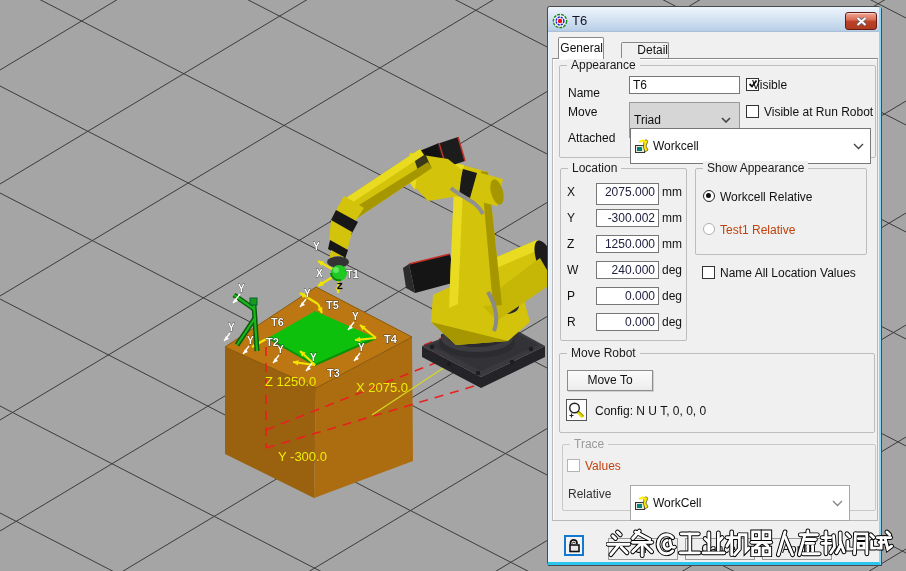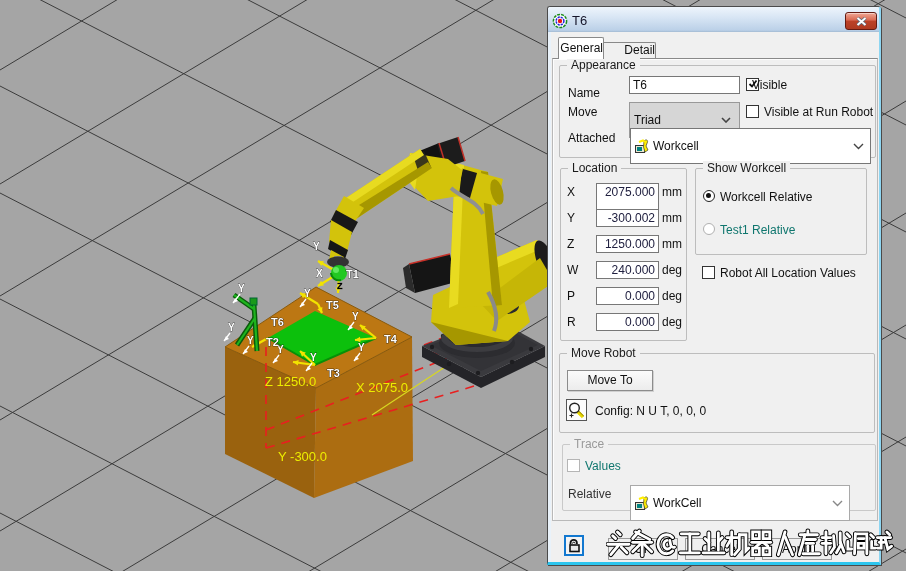--- a/index.html
+++ b/index.html
@@ -13,21 +13,21 @@
 .tab{position:absolute;background:#f0f0f0;border:1px solid #898989;border-bottom:none;
  font-size:12px;text-align:right;color:#111;border-radius:2px 2px 0 0}
 .tab.active{background:#fff;z-index:3}
 #tabpage{position:absolute;left:4px;top:51px;width:326px;height:463px;background:#f0f0f0;
  border:1px solid #b9b9b9;border-top:1px solid #898989;box-shadow:inset 1px 1px 0 #fdfdfd}
 .grp{position:absolute;border:1px solid #bdbdbd;border-radius:2px}
 .grplbl{position:absolute;background:#f0f0f0;padding:0 4px;font-size:12px;color:#1a1a1a;z-index:2}
 .grplbl.dis{color:#9a9a9a}
 .grp.dis{border-color:#c9c9c9}
 .lbl{position:absolute;font-size:12px;color:#111;white-space:nowrap}
-.lbl.gray{color:#0f766e}
+.lbl.gray{color:#c2410c}
 .txt{position:absolute;background:#fff;border:1px solid #777;font-size:12px;color:#111;
  padding:1px 3px;white-space:nowrap}
 .txt.num{text-align:right;color:#202040}
 .combo{position:absolute;background:#fff;border:1px solid #777;font-size:12px;color:#111;
  padding:17px 4px;white-space:nowrap;display:flex;align-items:center}
 .combo.gray{background:#d6d6d6;border-color:#999}
 .chev{position:absolute;right:8px;top:50%;margin-top:-3px}
 .cb{position:absolute;width:13px;height:13px;background:#fff;border:1.5px solid #333}
 .cb.dis{border-color:#b5b5b5}
 .radio{position:absolute;width:12px;height:12px;border-radius:50%;background:#fff}
@@ -213,21 +213,21 @@
       <circle cx="8" cy="8" r="2.2" fill="#ee1111"></circle>
     </svg>
     <div style="position:absolute;left:24px;top:6px;font-size:13px;color:#15152a">T6</div>
     <div id="closebtn">
       <svg width="11" height="9" viewBox="0 0 11 9">
         <path d="M1.5,1 L9.5,8 M9.5,1 L1.5,8" stroke="#5a6b7c" stroke-width="3.4" fill="none"></path>
         <path d="M1.5,1 L9.5,8 M9.5,1 L1.5,8" stroke="#fff" stroke-width="1.9" fill="none"></path>
       </svg>
     </div>
     <div class="tab active" style="left:10px;top:30px;width:46px;height:22px;line-height:21px">General</div>
-    <div class="tab" style="left:44px;top:35px;width:64px;height:16px;line-height:15px">Detail</div>
+    <div class="tab" style="left:73px;top:35px;width:48px;height:16px;line-height:15px">Detail</div>
     <div id="tabpage"></div>
     <div class="grp " style="left:11px;top:58px;width:317px;height:93px"></div>
     <div class="grplbl " style="left:19px;top:51px">Appearance</div>
     <div class="lbl" style="left:20px;top:79px">Name</div>
     <div class="txt" style="left:81px;top:69px;width:111px;height:18px">T6</div>
     <div class="cb" style="left:198px;top:71px">
       <svg width="10" height="10" viewBox="0 0 10 10" style="display:block;margin:0 auto">
         <path d="M1.5,5 L4,7.5 L8.5,1.5" stroke="#111" stroke-width="1.8" fill="none"></path>
       </svg>
     </div>
@@ -243,45 +243,45 @@
         <rect x="0.5" y="7.5" width="9" height="7" fill="#e8e8d0" stroke="#333" stroke-width="1"></rect>
         <rect x="2" y="9" width="5" height="4" fill="#008080"></rect>
         <path d="M9,3 C11,1 13,2 12.5,4 L11,8 L13,12 L10,14 L8.5,9 Z" fill="#ffee00" stroke="#553" stroke-width="0.8"></path>
         <path d="M4,4 L8,2.5 L10,4" stroke="#ffee00" stroke-width="2" fill="none"></path>
       </svg>Workcell<svg class="chev" width="11" height="7" viewBox="0 0 11 7" style="right:6px">
         <path d="M1,1 L5.5,5.5 L10,1" stroke="#444" stroke-width="1.4" fill="none"></path>
       </svg></div>
     <div class="grp " style="left:12px;top:161px;width:127px;height:173px"></div>
     <div class="grplbl " style="left:20px;top:154px">Location</div>
     <div class="lbl" style="left:19px;top:178px">X</div>
-    <div class="txt num" style="left:48px;top:176px;width:63px;height:32px">2075.000</div>
+    <div class="txt num" style="left:48px;top:176px;width:63px;height:22px">2075.000</div>
     <div class="lbl" style="left:114px;top:178px">mm</div>
     <div class="lbl" style="left:19px;top:204px">Y</div>
     <div class="txt num" style="left:48px;top:202px;width:63px;height:18px">-300.002</div>
     <div class="lbl" style="left:114px;top:204px">mm</div>
     <div class="lbl" style="left:19px;top:230px">Z</div>
     <div class="txt num" style="left:48px;top:228px;width:63px;height:18px">1250.000</div>
     <div class="lbl" style="left:114px;top:230px">mm</div>
     <div class="lbl" style="left:19px;top:256px">W</div>
     <div class="txt num" style="left:48px;top:254px;width:63px;height:18px">240.000</div>
     <div class="lbl" style="left:114px;top:256px">deg</div>
     <div class="lbl" style="left:19px;top:282px">P</div>
     <div class="txt num" style="left:48px;top:280px;width:63px;height:18px">0.000</div>
     <div class="lbl" style="left:114px;top:282px">deg</div>
     <div class="lbl" style="left:19px;top:308px">R</div>
     <div class="txt num" style="left:48px;top:306px;width:63px;height:18px">0.000</div>
     <div class="lbl" style="left:114px;top:308px">deg</div>
     <div class="grp " style="left:147px;top:161px;width:172px;height:87px"></div>
-    <div class="grplbl " style="left:155px;top:154px">Show Workcell</div>
+    <div class="grplbl " style="left:155px;top:154px">Show Appearance</div>
     <div class="radio on" style="left:155px;top:183px"></div>
     <div class="lbl" style="left:172px;top:183px">Workcell Relative</div>
     <div class="radio off" style="left:155px;top:216px"></div>
     <div class="lbl gray" style="left:172px;top:216px">Test1 Relative</div>
     <div class="cb" style="left:154px;top:259px"></div>
-    <div class="lbl" style="left:172px;top:259px">Robot All Location Values</div>
+    <div class="lbl" style="left:172px;top:259px">Name All Location Values</div>
     <div class="grp " style="left:11px;top:346px;width:316px;height:80px"></div>
     <div class="grplbl " style="left:19px;top:339px">Move Robot</div>
     <div id="movebtn">Move To</div>
     <div id="magbtn">
       <svg width="17" height="17" viewBox="0 0 17 17">
         <line x1="9" y1="9" x2="15" y2="15" stroke="#e8d800" stroke-width="3.2"></line>
         <line x1="9.5" y1="8" x2="15.8" y2="14.2" stroke="#8a7a00" stroke-width="1"></line>
         <circle cx="6.5" cy="6" r="4.8" fill="#fdfdfd" stroke="#222" stroke-width="1.4"></circle>
         <path d="M1.5,13.5 h4 M3.5,11.5 v4" stroke="#222" stroke-width="1.1"></path>
       </svg>

